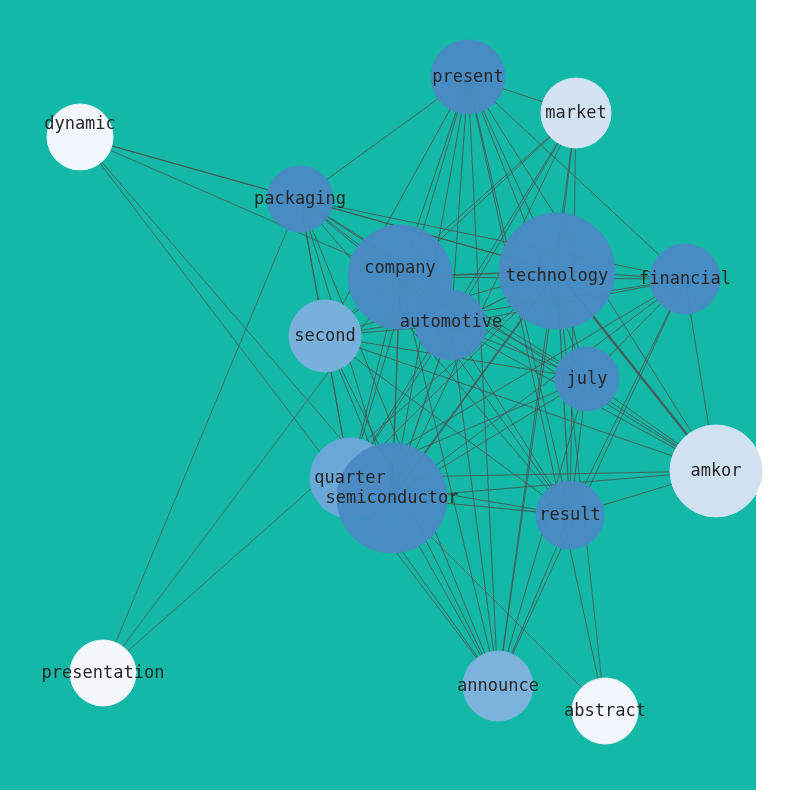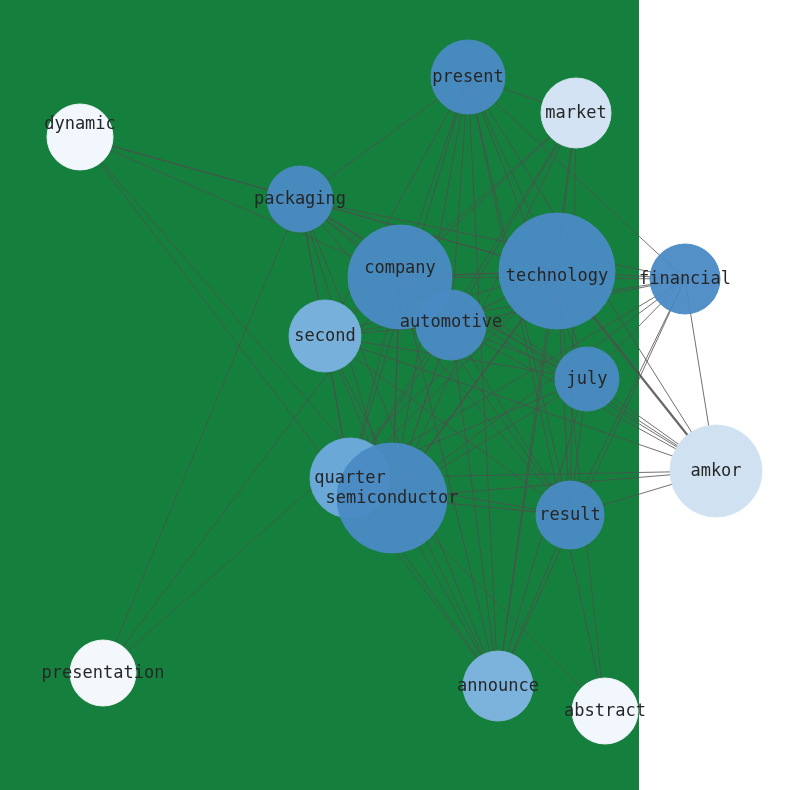--- a/index.html
+++ b/index.html
@@ -9,23 +9,23 @@
     background: #ffffff;
   }
   body {
     width: 794px;
     height: 790px;
     font-family: "DejaVu Sans Mono", "Liberation Mono", monospace;
     overflow: hidden;
   }
   #graph-root {
     position: relative;
-    width: 639px;
+    width: 756px;
     height: 790px;
-    background: #15803d;
+    background: #14b8a6;
   }
   svg#network-svg {
     position: absolute;
     top: 0;
     left: 0;
     width: 794px;
     height: 790px;
     display: block;
   }
   .edge-line {

